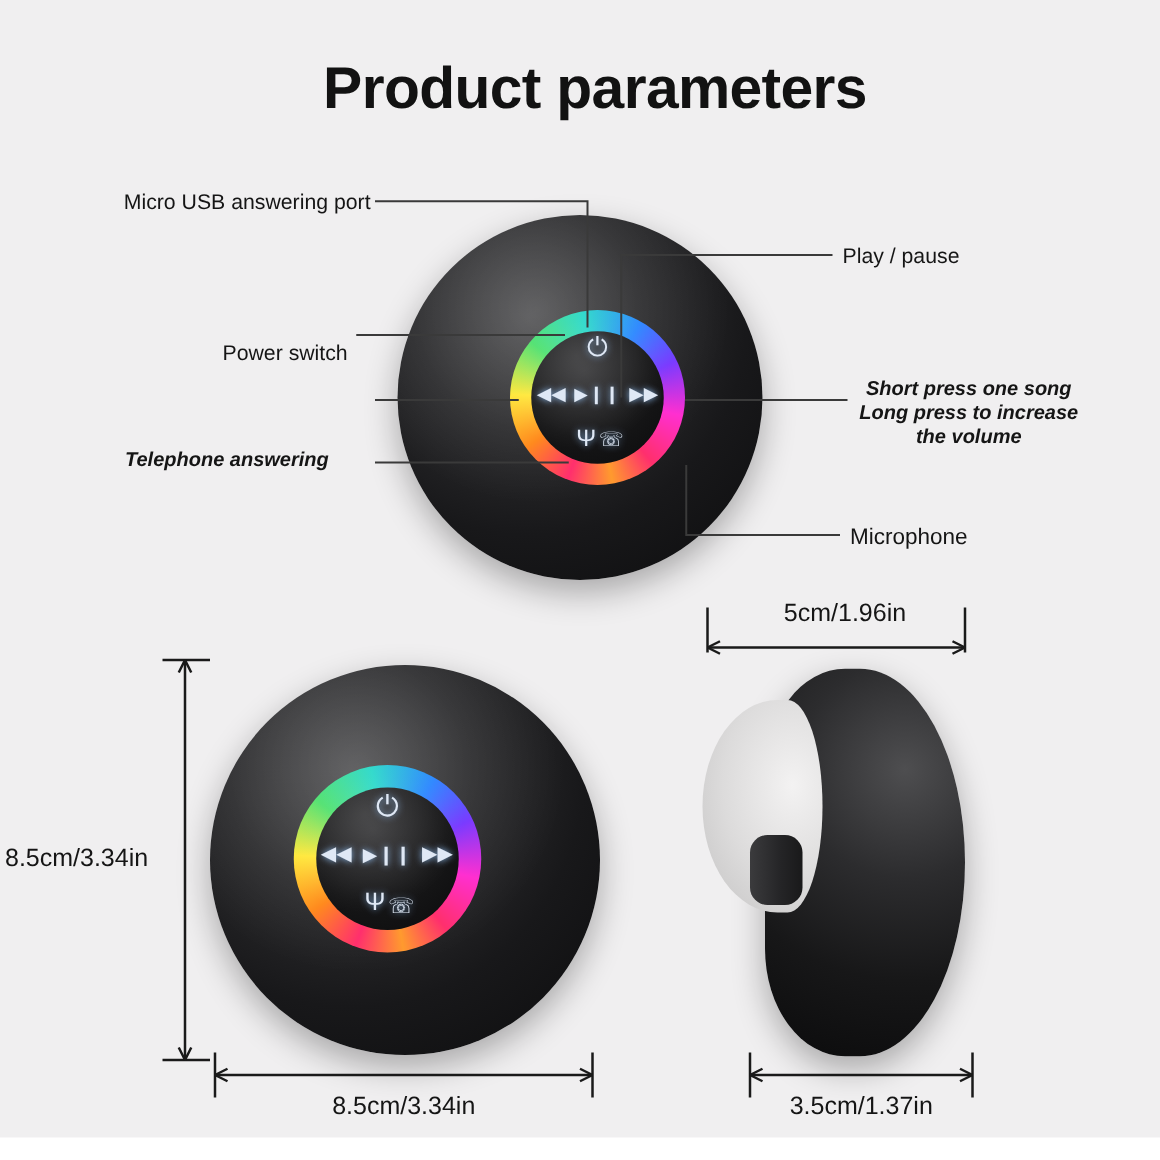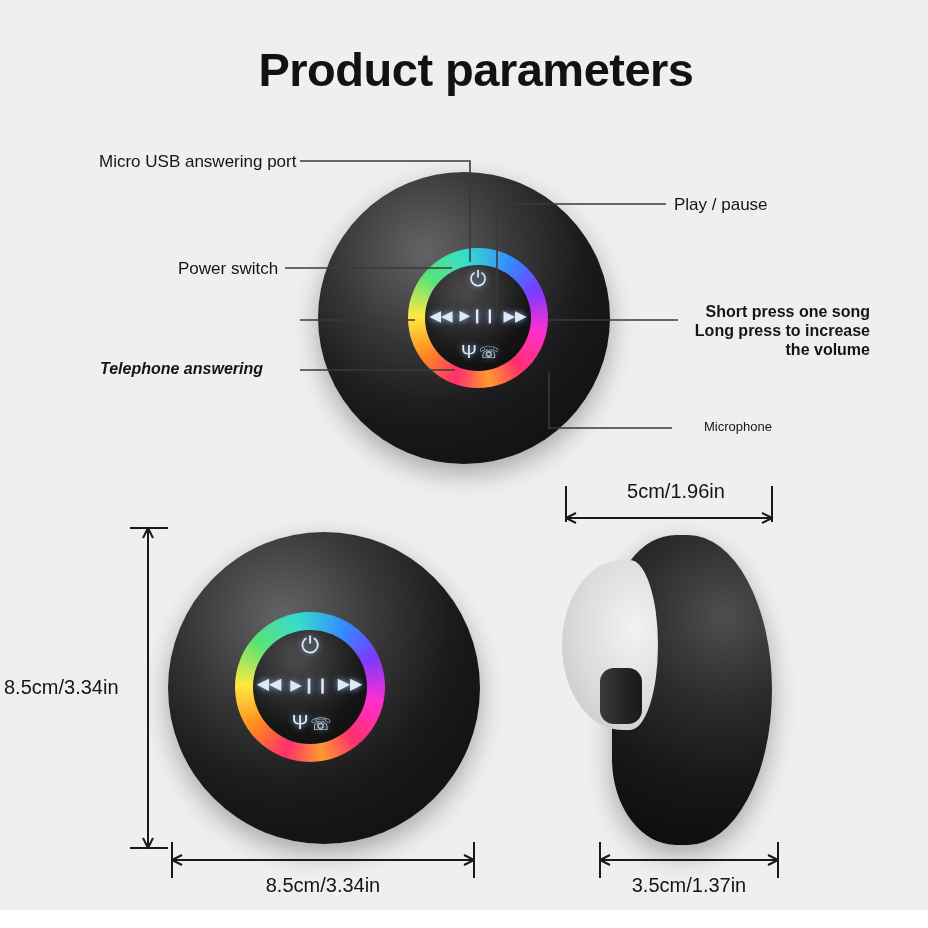--- a/index.html
+++ b/index.html
@@ -122,30 +122,30 @@
       <path d="M678,320 L548,320"></path>
 
       <path d="M672,428 L549,428 L549,372"></path>
     </g>
   </svg>
 
   <div class="lbl" style="left:99px;top:152px;font-size:17px;">Micro USB answering port</div>
 
   <div class="lbl" style="left:674px;top:195px;font-size:17px;">Play / pause</div>
 
-  <div class="lbl" style="left:178px;top:259px;font-size:17px;">Power switch</div>
+  <div class="lbl" style="left:178px;top:273px;font-size:17px;">Power switch</div>
 
 
   <div class="lbl b" style="left:100px;top:360px;font-size:16px;font-style:italic;">Telephone answering</div>
 
-  <div class="lbl b" style="left:680px;top:303px;width:190px;text-align:right;font-size:16px;">Short press one song
+  <div class="lbl b" style="left:680px;top:303px;width:190px;text-align:center;font-size:16px;font-style:italic;">Short press one song
 Long press to increase
 the volume</div>
 
-  <div class="lbl" style="left:680px;top:419px;font-size:13px;margin-left:24px;">Microphone</div>
+  <div class="lbl" style="left:680px;top:419px;font-size:18px;">Microphone</div>
 
   <div class="speaker" style="left:168px;top:532px;width:312px;height:312px;">
     <div class="glass" style="inset:0;"></div>
   </div>
 
   <div class="ringwrap" style="left:235px;top:612px;width:150px;height:150px;">
     <div class="rgbring"></div>
     <div class="glass" style="inset:0;"></div>
 
     <div class="btn" style="left:60px;top:20px;width:30px;height:26px;font-size:23px;">⏻</div>

